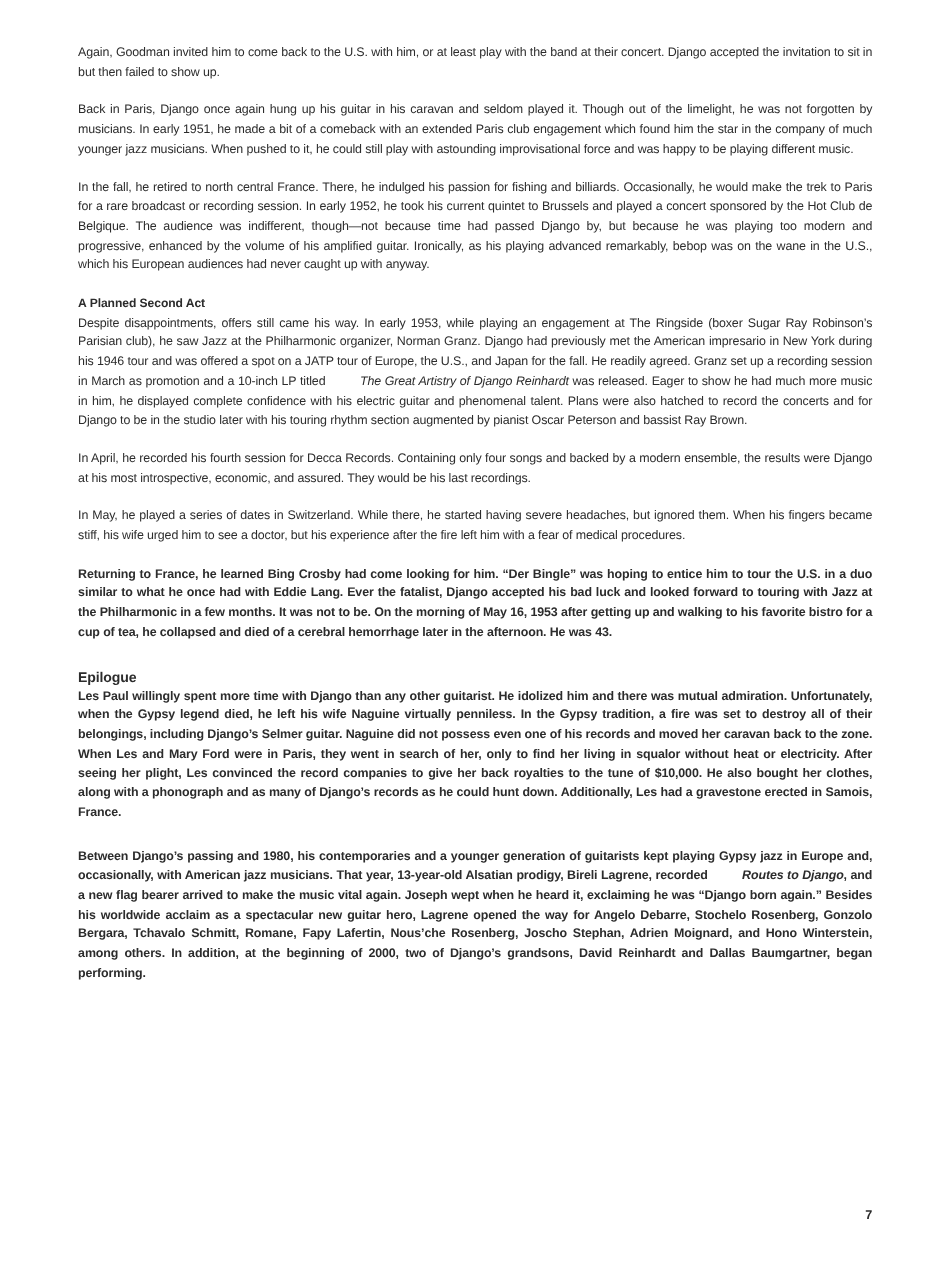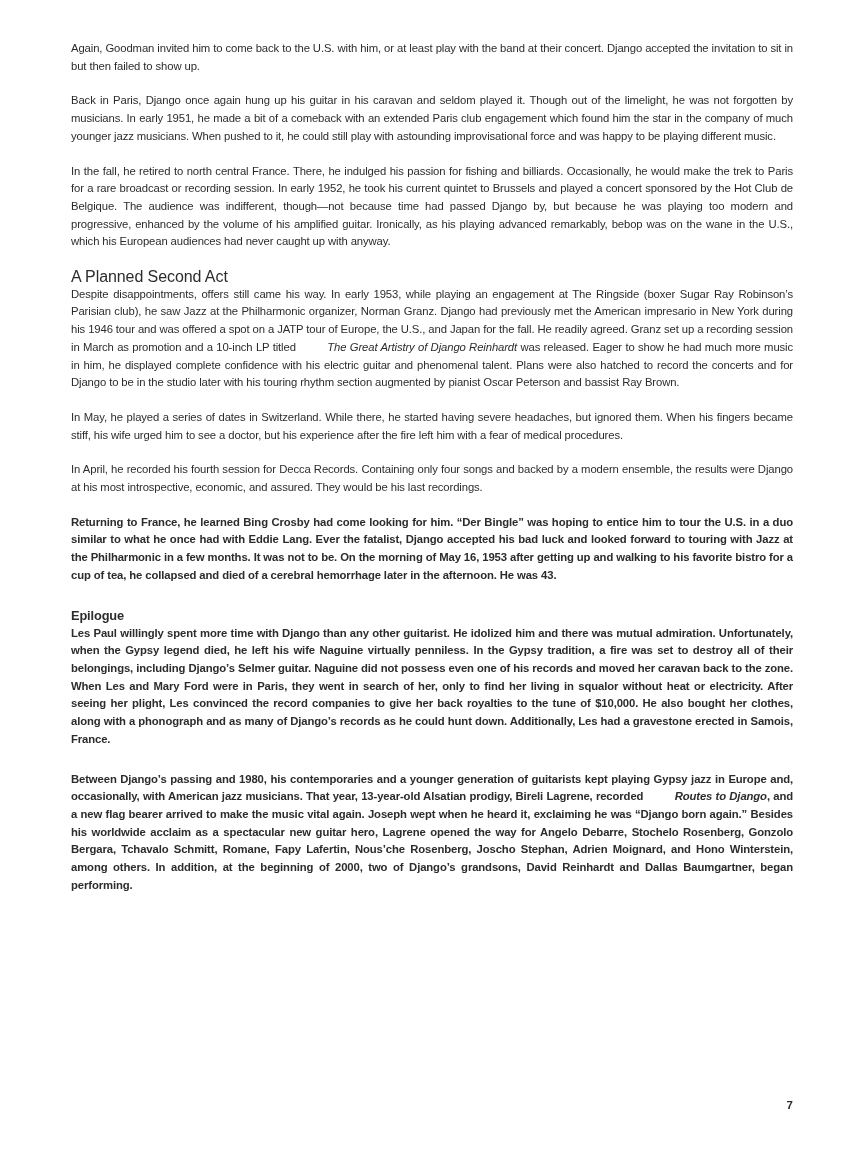--- a/index.html
+++ b/index.html
@@ -37,23 +37,23 @@
     letter-spacing: -0.01em;
     font-stretch: condensed;
     transform-origin: left top;
   }
   p.body-par.tight {
     margin-bottom: 0;
     font-weight: bold;
   }
   .sub-head {
     margin: 0;
-    font-size: 16px;
+    font-size: 11px;
     line-height: 17.7px;
-    font-weight: normal;
+    font-weight: bold;
     letter-spacing: -0.005em;
   }
   .epilogue-head {
     margin: 0;
     font-size: 12.8px;
     line-height: 18px;
     font-weight: bold;
     letter-spacing: -0.01em;
   }
   .major-head {
@@ -90,23 +90,23 @@
     <p class="body-par">Back in Paris, Django once again hung up his guitar in his caravan and seldom played it. Though out of the limelight, he was not forgotten by musicians. In early 1951, he made a bit of a comeback with an extended Paris club engagement which found him the star in the company of much younger jazz musicians. When pushed to it, he could still play with astounding improvisational force and was happy to be playing different music.</p>
 
     <p class="body-par">In the fall, he retired to north central France. There, he indulged his passion for fishing and billiards. Occasionally, he would make the trek to Paris for a rare broadcast or recording session. In early 1952, he took his current quintet to Brussels and played a concert sponsored by the Hot Club de Belgique. The audience was indifferent, though—not because time had passed Django by, but because he was playing too modern and progressive, enhanced by the volume of his amplified guitar. Ironically, as his playing advanced remarkably, bebop was on the wane in the U.S., which his European audiences had never caught up with anyway.</p>
 
     <div class="sub-head">A Planned Second Act</div>
 
     <p class="body-par">
       <span>Despite disappointments, offers still came his way. In early 1953, while playing an engagement at The Ringside (boxer Sugar Ray Robinson’s Parisian club), he saw Jazz at the Philharmonic organizer, Norman Granz. Django had previously met the American impresario in New York during his 1946 tour and was offered a spot on a JATP tour of Europe, the U.S., and Japan for the fall. He readily agreed. Granz set up a recording session in March as promotion and a 10-inch LP titled </span><em class="title-italic">The Great Artistry of Django Reinhardt</em><span> was released. Eager to show he had much more music in him, he displayed complete confidence with his electric guitar and phenomenal talent. Plans were also hatched to record the concerts and for Django to be in the studio later with his touring rhythm section augmented by pianist Oscar Peterson and bassist Ray Brown.</span>
     </p>
 
+    <p class="body-par">In April, he recorded his fourth session for Decca Records. Containing only four songs and backed by a modern ensemble, the results were Django at his most introspective, economic, and assured. They would be his last recordings.</p>
+
     <p class="body-par">In May, he played a series of dates in Switzerland. While there, he started having severe headaches, but ignored them. When his fingers became stiff, his wife urged him to see a doctor, but his experience after the fire left him with a fear of medical procedures.</p>
-
-    <p class="body-par">In April, he recorded his fourth session for Decca Records. Containing only four songs and backed by a modern ensemble, the results were Django at his most introspective, economic, and assured. They would be his last recordings.</p>
 
     <p class="body-par tight">Returning to France, he learned Bing Crosby had come looking for him. “Der Bingle” was hoping to entice him to tour the U.S. in a duo similar to what he once had with Eddie Lang. Ever the fatalist, Django accepted his bad luck and looked forward to touring with Jazz at the Philharmonic in a few months. It was not to be. On the morning of May 16, 1953 after getting up and walking to his favorite bistro for a cup of tea, he collapsed and died of a cerebral hemorrhage later in the afternoon. He was 43.</p>
 
     <div class="spacer-head"></div>
 
     <div class="epilogue-head">Epilogue</div>
 
     <p class="body-par tight">Les Paul willingly spent more time with Django than any other guitarist. He idolized him and there was mutual admiration. Unfortunately, when the Gypsy legend died, he left his wife Naguine virtually penniless. In the Gypsy tradition, a fire was set to destroy all of their belongings, including Django’s Selmer guitar. Naguine did not possess even one of his records and moved her caravan back to the zone. When Les and Mary Ford were in Paris, they went in search of her, only to find her living in squalor without heat or electricity. After seeing her plight, Les convinced the record companies to give her back royalties to the tune of $10,000. He also bought her clothes, along with a phonograph and as many of Django’s records as he could hunt down. Additionally, Les had a gravestone erected in Samois, France.</p>
 
     <div class="spacer-head"></div>

